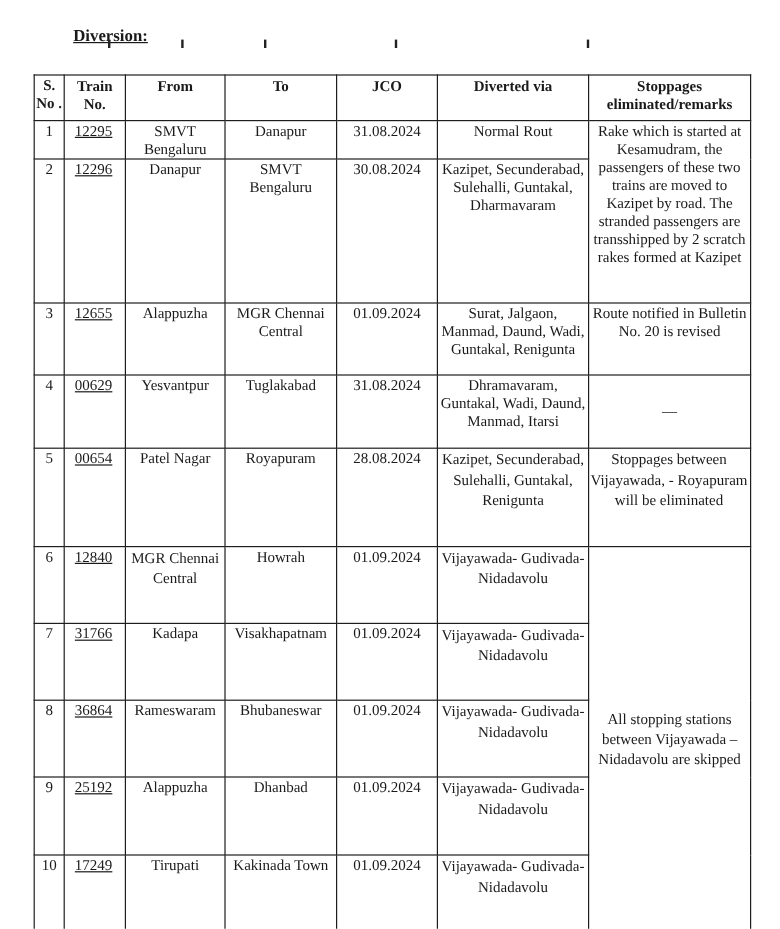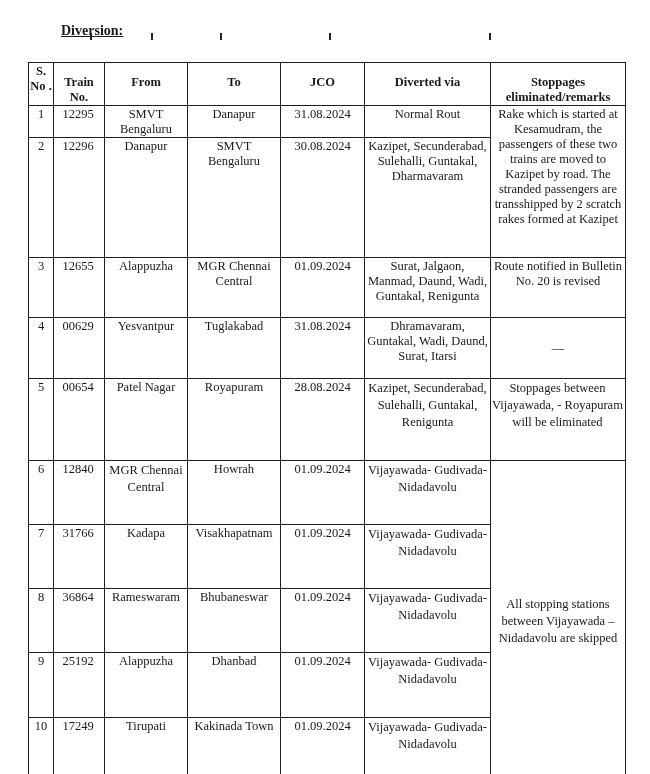--- a/index.html
+++ b/index.html
@@ -20,25 +20,25 @@
     border-collapse: collapse; table-layout: fixed;
     width: 597px;
     font-size: 12.5px; line-height: 15px;
   }
   table.div td, table.div th {
     border: 1.6px solid #1e1e1e;
     vertical-align: top; text-align: center;
     padding: 1px 2px 0 2px;
     overflow: hidden;
   }
-  table.div th { font-weight: bold; font-size: 12.5px; line-height: 15px; padding-top: 12px; }
+  table.div th { font-weight: bold; font-size: 12.5px; line-height: 15px; padding-top: 2px; }
   .left { text-align: center; padding-left: 1px !important; }
   .mid { vertical-align: middle !important; }
   .sn { padding: 1px 0 0 0 !important; }
-  .tn { text-align: left; padding-right: 4px !important; }
+  .tn { text-align: left; padding-right: 4px !important; text-decoration: underline; }
 </style>
 </head>
 <body>
 
 <div class="title">Diversion:</div>
 
 <div class="tick" style="left:90px"></div>
 <div class="tick" style="left:151px"></div>
 <div class="tick" style="left:220px"></div>
 <div class="tick" style="left:329px"></div>
@@ -91,21 +91,21 @@
       <td>01.09.2024</td>
       <td>Surat, Jalgaon, Manmad, Daund, Wadi, Guntakal, Renigunta</td>
       <td>Route notified in Bulletin No. 20  is revised</td>
     </tr>
     <tr style="height:61px">
       <td class="sn">4</td>
       <td class="tn">00629</td>
       <td>Yesvantpur</td>
       <td>Tuglakabad</td>
       <td>31.08.2024</td>
-      <td>Dhramavaram, Guntakal, Wadi, Daund, Surat, Itarsi</td>
+      <td>Dhramavaram, Guntakal, Wadi, Daund, Manmad, Itarsi</td>
       <td class="mid">—</td>
     </tr>
     <tr style="height:82px">
       <td class="sn">5</td>
       <td class="tn">00654</td>
       <td>Patel Nagar</td>
       <td>Royapuram</td>
       <td>28.08.2024</td>
       <td style="line-height:17px">Kazipet, Secunderabad, Sulehalli, Guntakal, Renigunta</td>
       <td class="left" style="line-height:17px">Stoppages between Vijayawada, - Royapuram will be eliminated</td>

